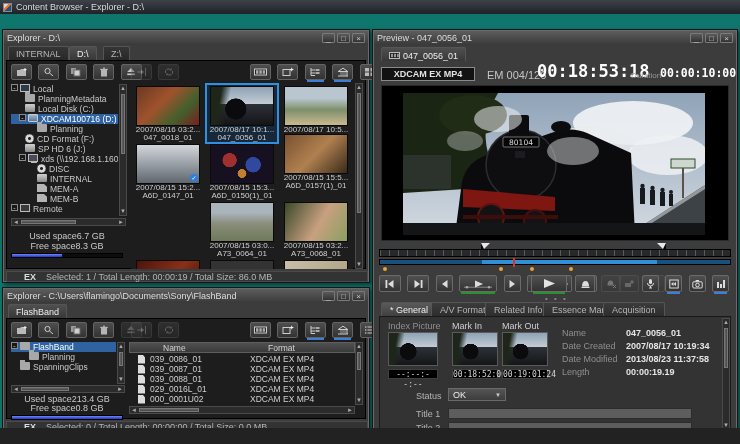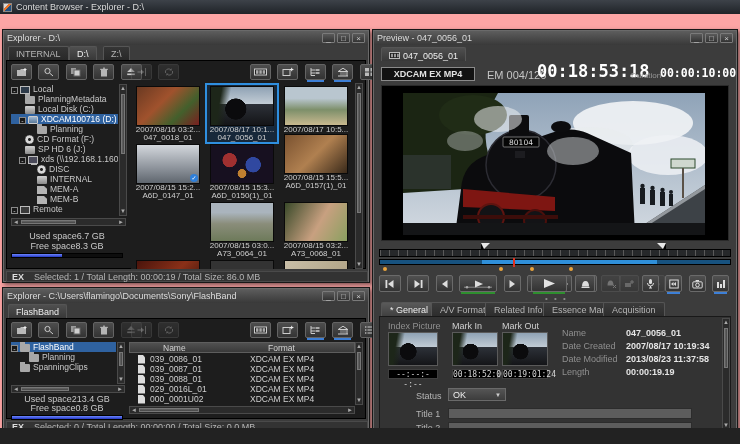--- a/index.html
+++ b/index.html
@@ -1,47 +1,47 @@
 <!DOCTYPE html>
 <html><head>
 <meta charset="utf-8">
 <style>
   *{margin:0;padding:0;box-sizing:border-box}
   html,body{width:740px;height:444px;background:#222;overflow:hidden}
   body{font-family:"Liberation Sans",sans-serif;-webkit-font-smoothing:none}
-  #app{position:absolute;width:740px;height:428px;background:#fca5a5;overflow:hidden}
+  #app{position:absolute;width:740px;height:428px;background:#0f766e;overflow:hidden}
 
   
   .titlebar{position:absolute;left:0;top:0;width:740px;height:14px;background:linear-gradient(#3d4249,#1f2328);display:flex;align-items:center;padding-left:3px;color:#d9d9d9;font-size:9px;white-space:nowrap}
   .applogo{width:9px;height:9px;border:1px solid #888;background:linear-gradient(135deg,#d8d8d8 0 30%,#e8762c 30% 55%,#24507e 55% 100%);margin-right:4px;flex:0 0 auto}
   .menubar{position:absolute;left:0;top:14px;width:740px;height:14px;background:#383838;border-bottom:1px solid #262626;display:flex;align-items:center;color:#d5d5d5;font-size:9.5px}
   .menubar span{padding:0 7px;cursor:default}
   .bottomframe{position:absolute;left:0;top:437px;width:740px;height:7px;background:linear-gradient(#8299b3,#4d607a)}
 
   
   .panel{position:absolute;background:#3c3c3c;border:1px solid #171717;box-shadow:0 0 0 1px #6a6a6a inset,2px 2px 4px rgba(0,0,0,.5)}
   .ptitle{position:absolute;left:1px;top:1px;right:1px;height:14px;background:linear-gradient(#5d5d5d,#393939);display:flex;align-items:center;padding:0 3px;font-size:9px;color:#ddd;white-space:nowrap}
   .ptitle .sp{flex:1}
   .wbtn{width:13px;height:10px;margin-left:2px;font-size:8px;line-height:9px;text-align:center;color:#ccc;background:linear-gradient(#5a5a5a,#333);border:1px solid #7a7a7a;border-radius:1px;flex:0 0 auto}
   .tab{position:absolute;height:14px;padding:2px 7px 0;font-size:9px;color:#b5b5b5;background:linear-gradient(#353535,#282828);border:1px solid #555;border-bottom:none;border-radius:2px 2px 0 0;white-space:nowrap}
   .tab.active{background:linear-gradient(#4f4f4f,#383838);color:#eee}
   .inner{position:absolute;background:#1d1d1d;border:1px solid #000}
-  .pstatus{position:absolute;font-size:9px;color:#b5b5b5;display:flex;align-items:center;background:#333;border:1px solid #4a4a4a;padding-left:5px;white-space:nowrap}
+  .pstatus{position:absolute;font-size:9px;color:#b5b5b5;display:flex;align-items:center;background:#333;border:1px solid #4a4a4a;padding-left:17px;white-space:nowrap}
   .pstatus b{color:#ddd;font-weight:bold;margin-right:10px;font-size:9px}
 
   
   .tbtn{width:21px;height:16px;background:linear-gradient(#4e4e4e,#333);border:1px solid #646464;border-radius:2px;display:inline-flex;align-items:center;justify-content:center;margin-right:2px;position:relative;vertical-align:top}
   .tbtn.dim{opacity:.38}
   .tbtn.on::after{content:"";position:absolute;left:1px;right:1px;bottom:-3px;height:2px;background:#3d7fd6}
   .ddmark{position:absolute;right:0;bottom:0;font-size:5px;color:#ccc;line-height:5px}
   .tstrip{position:absolute;white-space:nowrap}
 
   
   .tree{position:absolute;overflow:hidden}
-  .trow{height:10px;display:flex;align-items:flex-end;font-size:8.5px;color:#c9c9c9;white-space:nowrap}
+  .trow{height:10px;display:flex;align-items:flex-start;font-size:8.5px;color:#c9c9c9;white-space:nowrap}
   .trow.sel{background:linear-gradient(#4a7ab5,#2c5globalAlpha)}
   .trow.sel{background:linear-gradient(#4a80bd,#2a5globalAlpha)} 
   .trow.sel{background:linear-gradient(#4a84c4,#2b5globalAlpha)}
   .trow.sel{background:#2f62a0;color:#fff}
   .exp{width:7px;height:7px;border:1px solid #8a8a8a;background:#181818;color:#ccc;font-size:7px;line-height:5px;text-align:center;margin-right:2px;flex:0 0 auto}
   .ticon{width:10px;height:8px;display:inline-block;margin-right:3px;position:relative;flex:0 0 auto}
   .t-computer{border:1px solid #bbb;background:#2e3b4a}
   .t-folder{background:#a8a8a8;border-radius:0 1px 1px 1px}
   .t-folder::before{content:"";position:absolute;left:0;top:-2px;width:5px;height:2px;background:#a8a8a8}
   .t-disk{background:linear-gradient(#d0d0d0,#8a8a8a);border-radius:1px}

